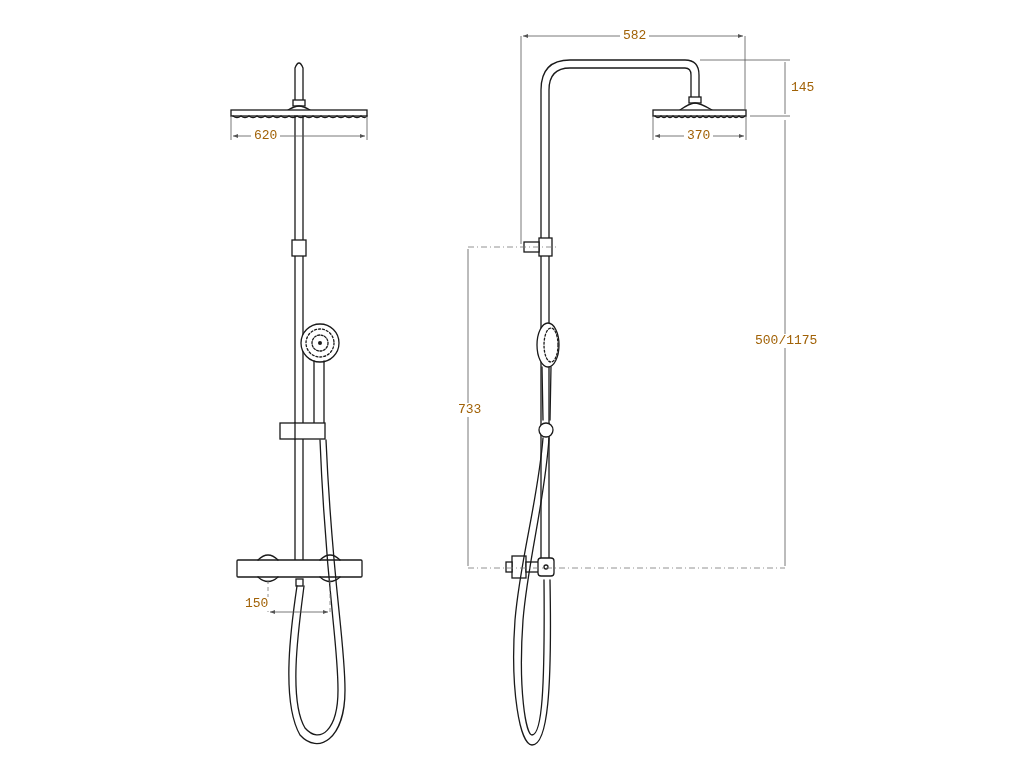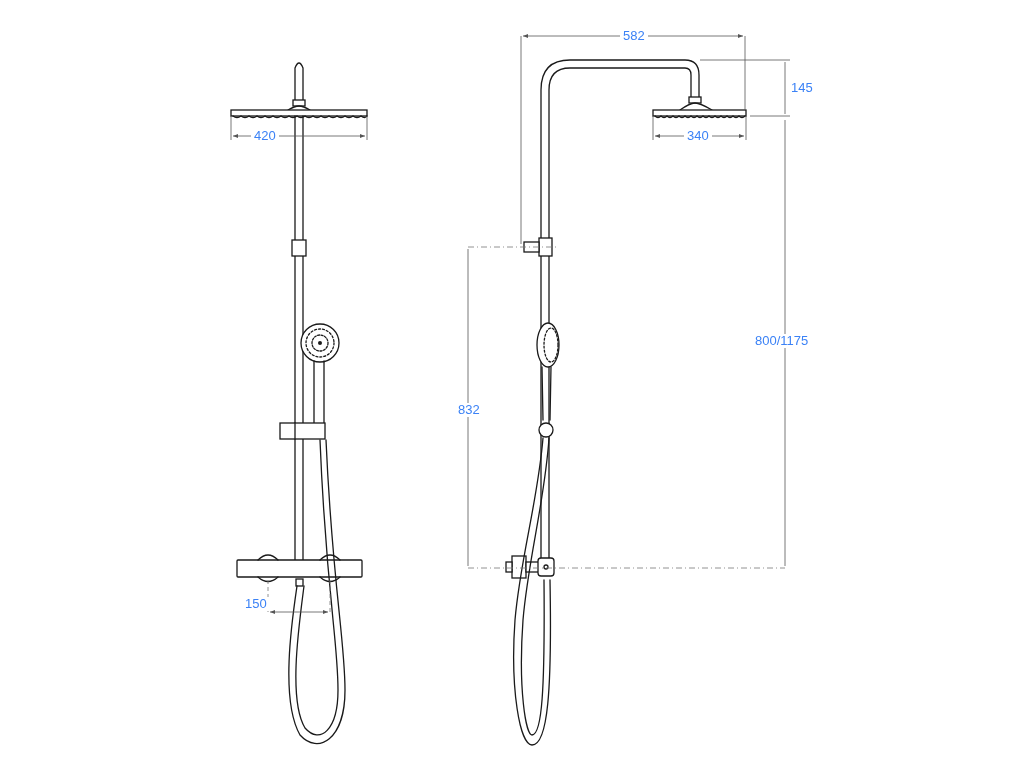--- a/index.html
+++ b/index.html
@@ -3,21 +3,21 @@
 <meta charset="utf-8">
 <style>
   html,body{margin:0;padding:0;background:#fff;}
   body{width:1024px;height:768px;overflow:hidden;position:relative;font-family:"Liberation Sans",sans-serif;}
   svg{position:absolute;left:0;top:0;}
   .ln{fill:none;stroke:#1a1a1a;stroke-width:1.3;stroke-linejoin:round;stroke-linecap:round;}
   .fill{fill:#fff;stroke:#1a1a1a;stroke-width:1.3;}
   .dim{fill:none;stroke:#555;stroke-width:0.8;}
   .dash{fill:none;stroke:#777;stroke-width:0.8;stroke-dasharray:6 3 1 3;}
   .dash2{fill:none;stroke:#777;stroke-width:0.8;stroke-dasharray:4 3;}
-  .lbl{position:absolute;font-size:13px;color:#3b82f6;background:#fff;padding:0 3px;line-height:14px;white-space:nowrap;}
+  .lbl{position:absolute;font-size:13px;color:#a16207;background:#fff;padding:0 3px;line-height:14px;white-space:nowrap;font-family:Liberation Mono, monospace;}
 </style>
 </head>
 <body>
 
 <svg width="1024" height="768" viewBox="0 0 1024 768">
 
   <g>
 
     <path class="ln" d="M295,100 L295,68 Q299,58 303,68 L303,100"></path>
     <rect class="fill" x="293" y="100" width="12" height="6"></rect>
@@ -102,19 +102,19 @@
     <path d="M655,136 l5,-2 v4z M744,136 l-5,-2 v4z" fill="#555"></path>
 
     <line class="dim" x1="785" y1="120" x2="785" y2="566"></line>
 
     <line class="dash" x1="468" y1="247" x2="556" y2="247"></line>
     <line class="dash" x1="468" y1="568" x2="785" y2="568"></line>
     <line class="dim" x1="468" y1="249" x2="468" y2="566"></line>
   </g>
 </svg>
 
-<span class="lbl" style="left:251px;top:129px;">420</span>
+<span class="lbl" style="left:251px;top:129px;">620</span>
 <span class="lbl" style="left:242px;top:597px;">150</span>
 <span class="lbl" style="left:620px;top:29px;">582</span>
 <span class="lbl" style="left:788px;top:81px;">145</span>
-<span class="lbl" style="left:684px;top:129px;">340</span>
-<span class="lbl" style="left:752px;top:334px;">800/1175</span>
-<span class="lbl" style="left:455px;top:403px;">832</span>
+<span class="lbl" style="left:684px;top:129px;">370</span>
+<span class="lbl" style="left:752px;top:334px;">500/1175</span>
+<span class="lbl" style="left:455px;top:403px;">733</span>
 
 </body></html>

